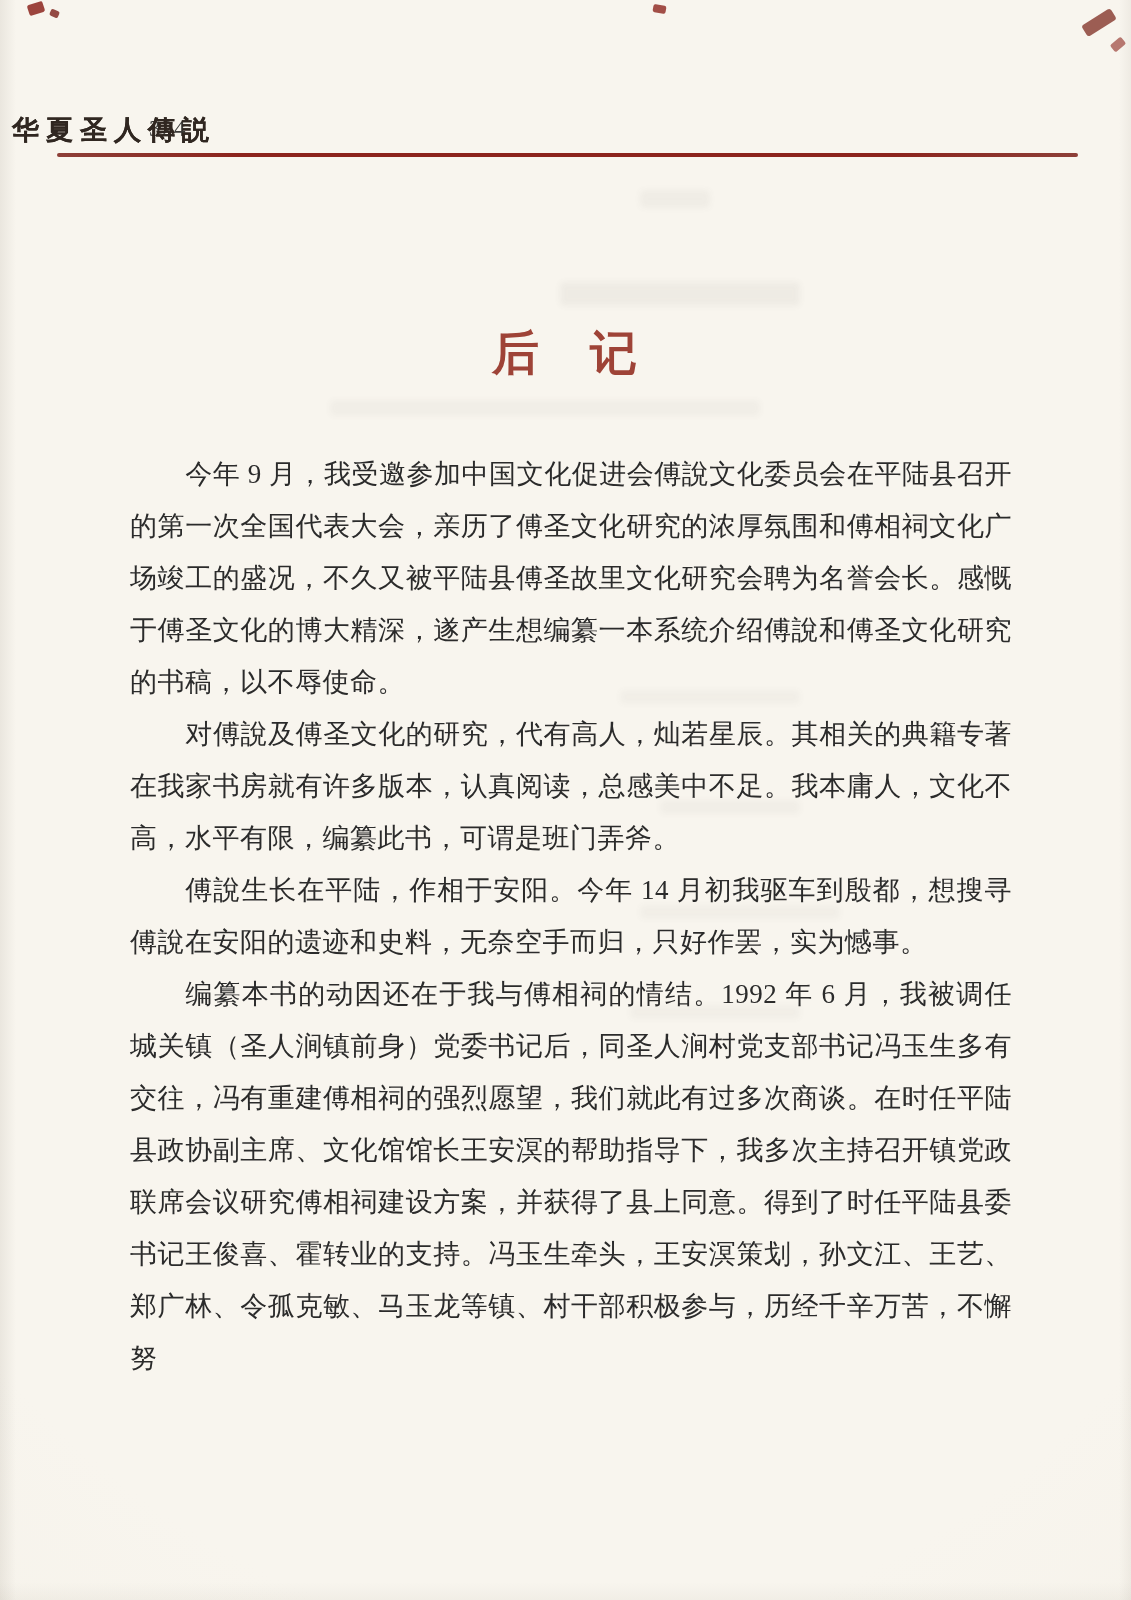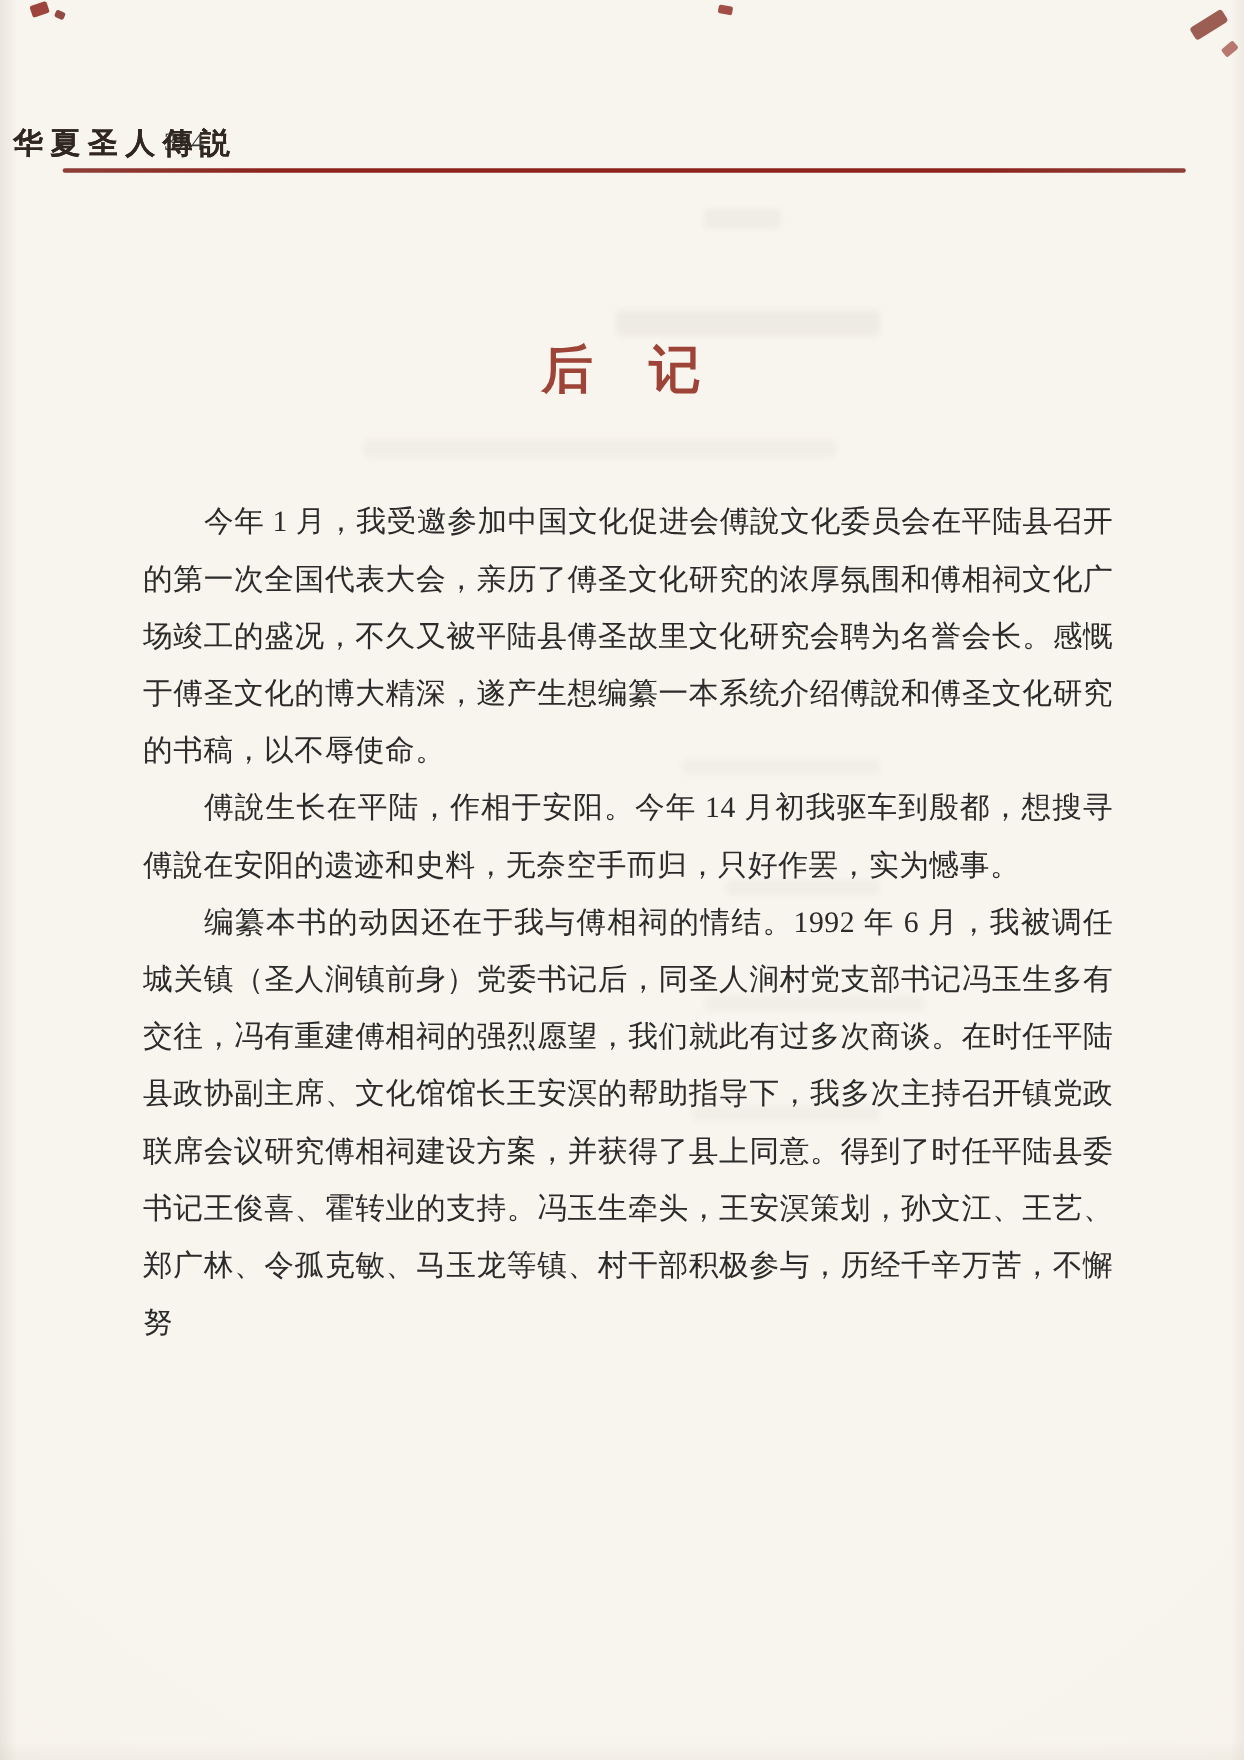--- a/index.html
+++ b/index.html
@@ -67,21 +67,21 @@
     background: linear-gradient(90deg,
       rgba(122,31,24,.85),
       var(--accent-red, #8c241d) 18%,
       var(--accent-red, #8c241d) 82%,
       rgba(122,31,24,.85));
   }
 
   
   .chapter-title {
     position: absolute;
-    top: 305px;
+    top: 322px;
     left: 0;
     width: 100%;
     margin: 0;
     text-align: center;
     font-size: 47px;
     font-weight: 700;
     letter-spacing: 2px;
     color: var(--title-red, #9e4337);
   }
 
@@ -138,21 +138,22 @@
 
   <div class="header">
     <span class="page-number">324</span>
     <span class="book-title">华夏圣人傳説</span>
   </div>
   <div class="header-rule"></div>
 
   <h1 class="chapter-title">后　记</h1>
 
   <main class="body-text">
-    <p>今年 1 月，我受邀参加中国文化促进会傅說文化委员会在平陆县召开的第一次全国代表大会，亲历了傅圣文化研究的浓厚氛围和傅相祠文化广场竣工的盛况，不久又被平陆县傅圣故里文化研究会聘为名誉会长。感慨于傅圣文化的博大精深，遂产生想编纂一本系统介绍傅說和傅圣文化研究的书稿，以不辱使命。</p>
+    <p>今年 9 月，我受邀参加中国文化促进会傅說文化委员会在平陆县召开的第一次全国代表大会，亲历了傅圣文化研究的浓厚氛围和傅相祠文化广场竣工的盛况，不久又被平陆县傅圣故里文化研究会聘为名誉会长。感慨于傅圣文化的博大精深，遂产生想编纂一本系统介绍傅說和傅圣文化研究的书稿，以不辱使命。</p>
+    <p>对傅說及傅圣文化的研究，代有高人，灿若星辰。其相关的典籍专著在我家书房就有许多版本，认真阅读，总感美中不足。我本庸人，文化不高，水平有限，编纂此书，可谓是班门弄斧。</p>
     <p>傅說生长在平陆，作相于安阳。今年 14 月初我驱车到殷都，想搜寻傅說在安阳的遗迹和史料，无奈空手而归，只好作罢，实为憾事。</p>
     <p>编纂本书的动因还在于我与傅相祠的情结。1992 年 6 月，我被调任城关镇（圣人涧镇前身）党委书记后，同圣人涧村党支部书记冯玉生多有交往，冯有重建傅相祠的强烈愿望，我们就此有过多次商谈。在时任平陆县政协副主席、文化馆馆长王安溟的帮助指导下，我多次主持召开镇党政联席会议研究傅相祠建设方案，并获得了县上同意。得到了时任平陆县委书记王俊喜、霍转业的支持。冯玉生牵头，王安溟策划，孙文江、王艺、郑广林、令孤克敏、马玉龙等镇、村干部积极参与，历经千辛万苦，不懈努</p>
   </main>
 
   <div class="artifact speck-1"></div>
   <div class="artifact speck-2"></div>
   <div class="artifact speck-3"></div>
   <div class="artifact speck-4"></div>
   <div class="artifact speck-5"></div>
 

